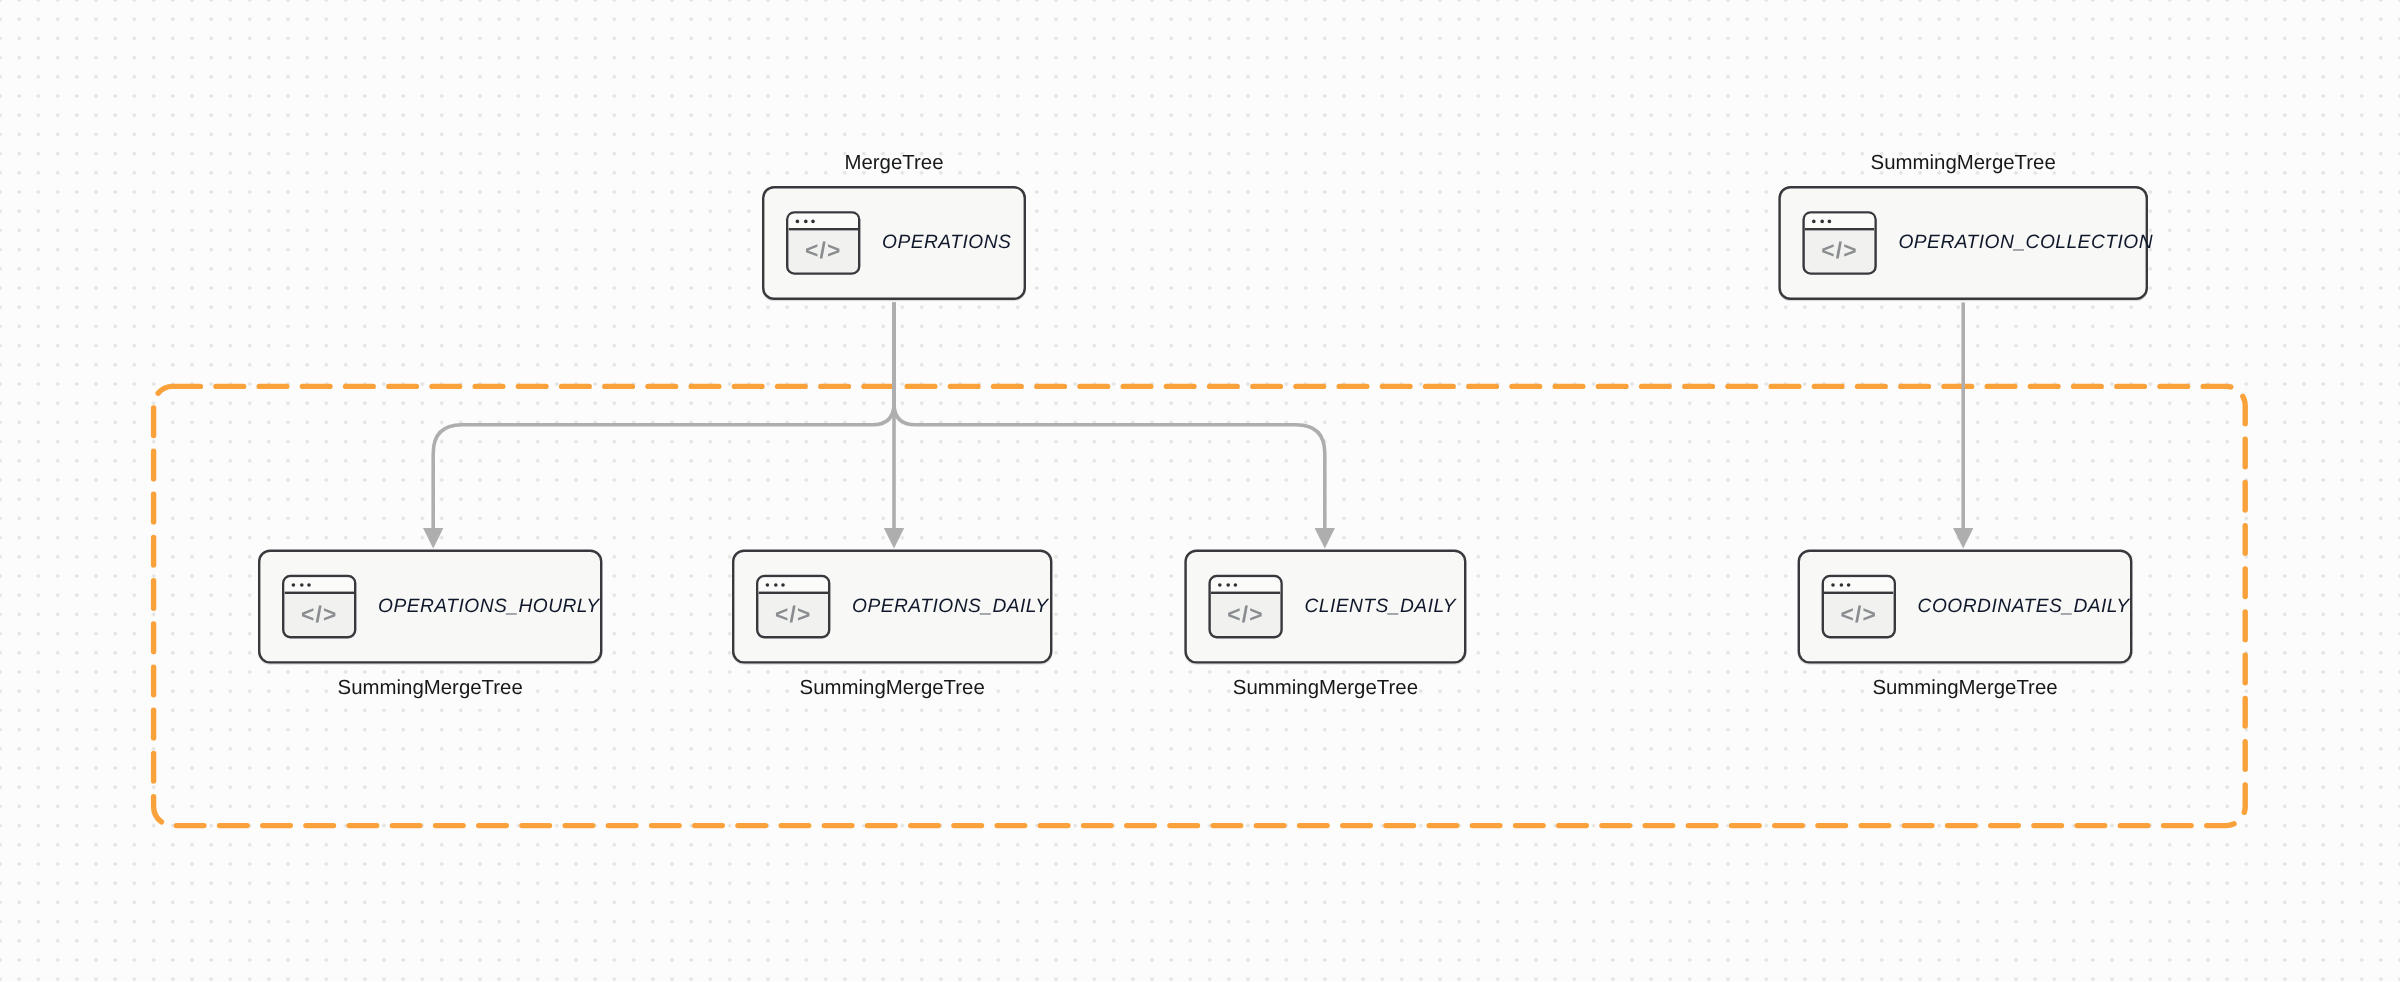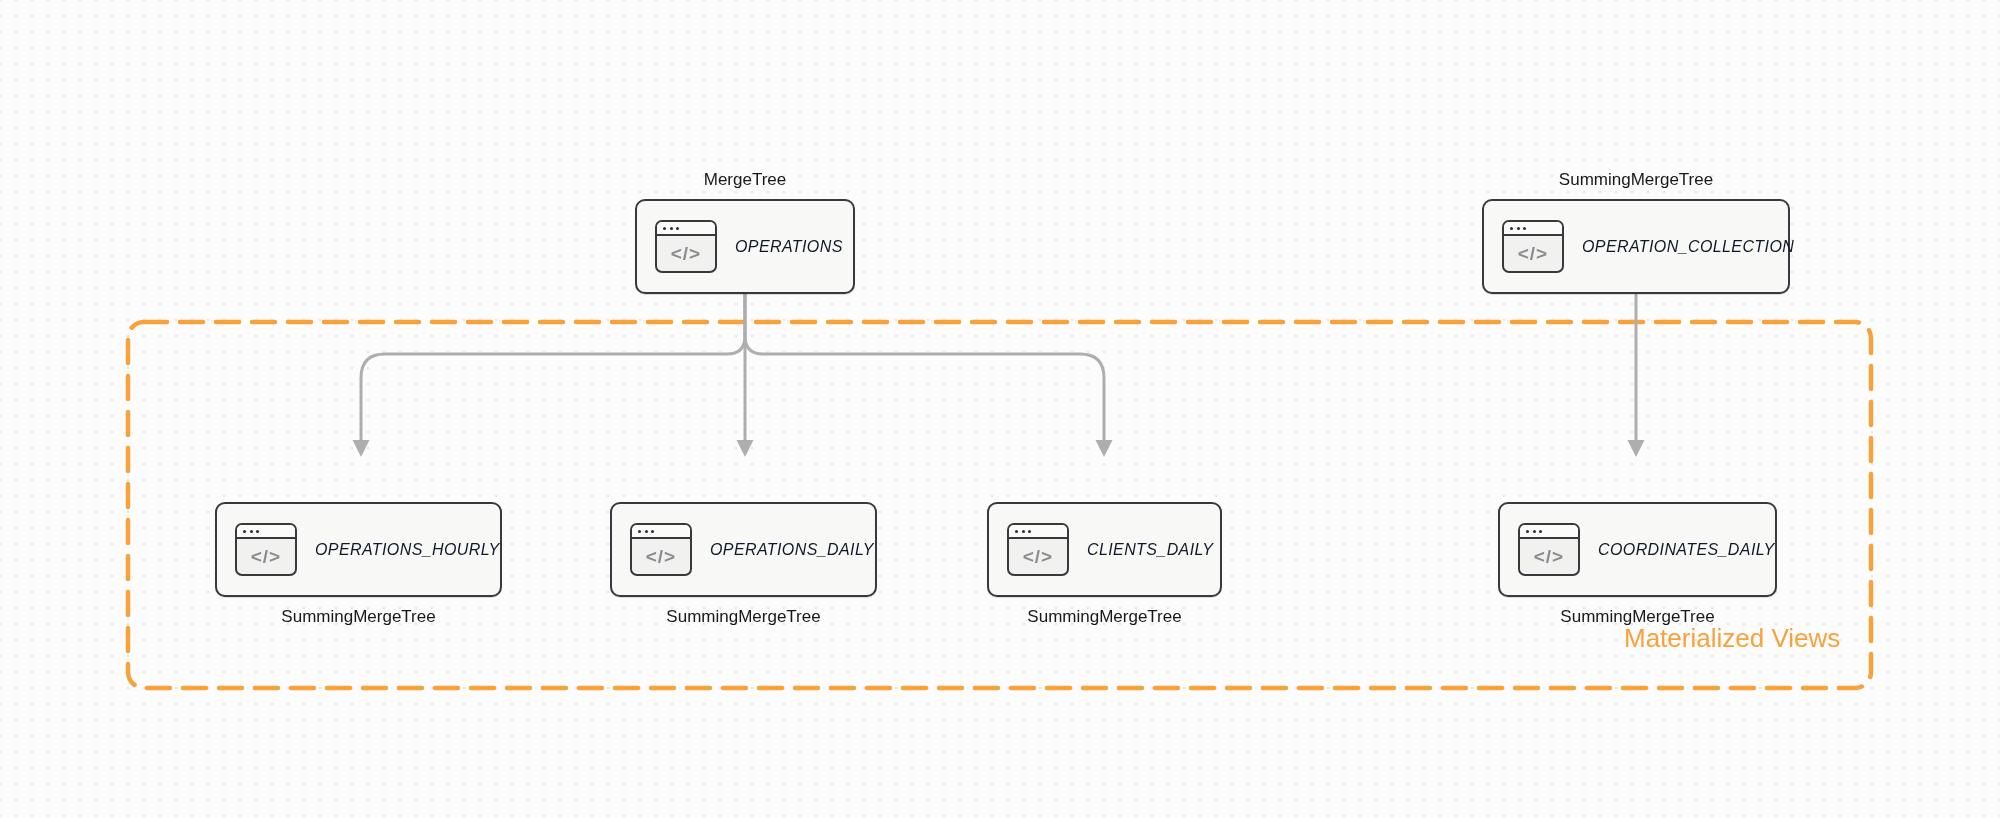--- a/index.html
+++ b/index.html
@@ -19,21 +19,20 @@
   .edge-layer {
     position: absolute;
     left: 0; top: 0;
     width: 2000px; height: 818px;
     pointer-events: none;
   }
 
   
   .node {
     position: absolute;
-    margin-top: 44px;
   }
   .node-box {
     box-sizing: border-box;
     height: 95px;
     width: 100%;
     background: #F8F8F6;
     border: 2.5px solid #37393D;
     border-radius: 10px;
     display: flex;
     align-items: center;
@@ -218,15 +217,14 @@
             <i></i>
             <i></i>
           </span>
         <span class="win-glyph">&lt;/&gt;</span>
       </span>
       <span class="node-title">COORDINATES_DAILY</span>
     </div>
     <div class="engine-label below">SummingMergeTree</div>
   </div>
 
-  <div class="group-label">Materialized Views</div>
 
 </div>
 
 </body></html>

